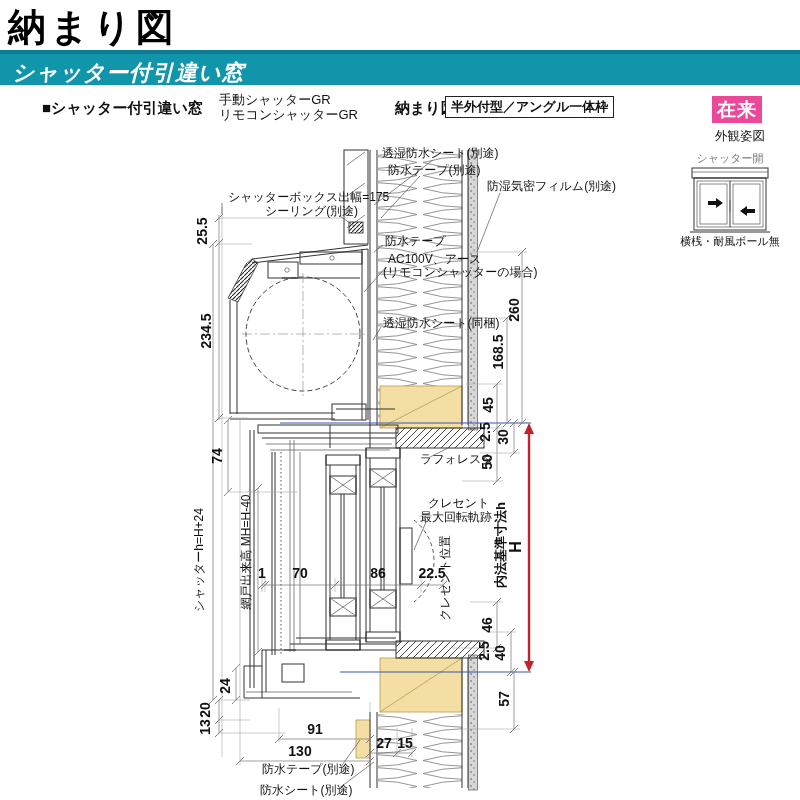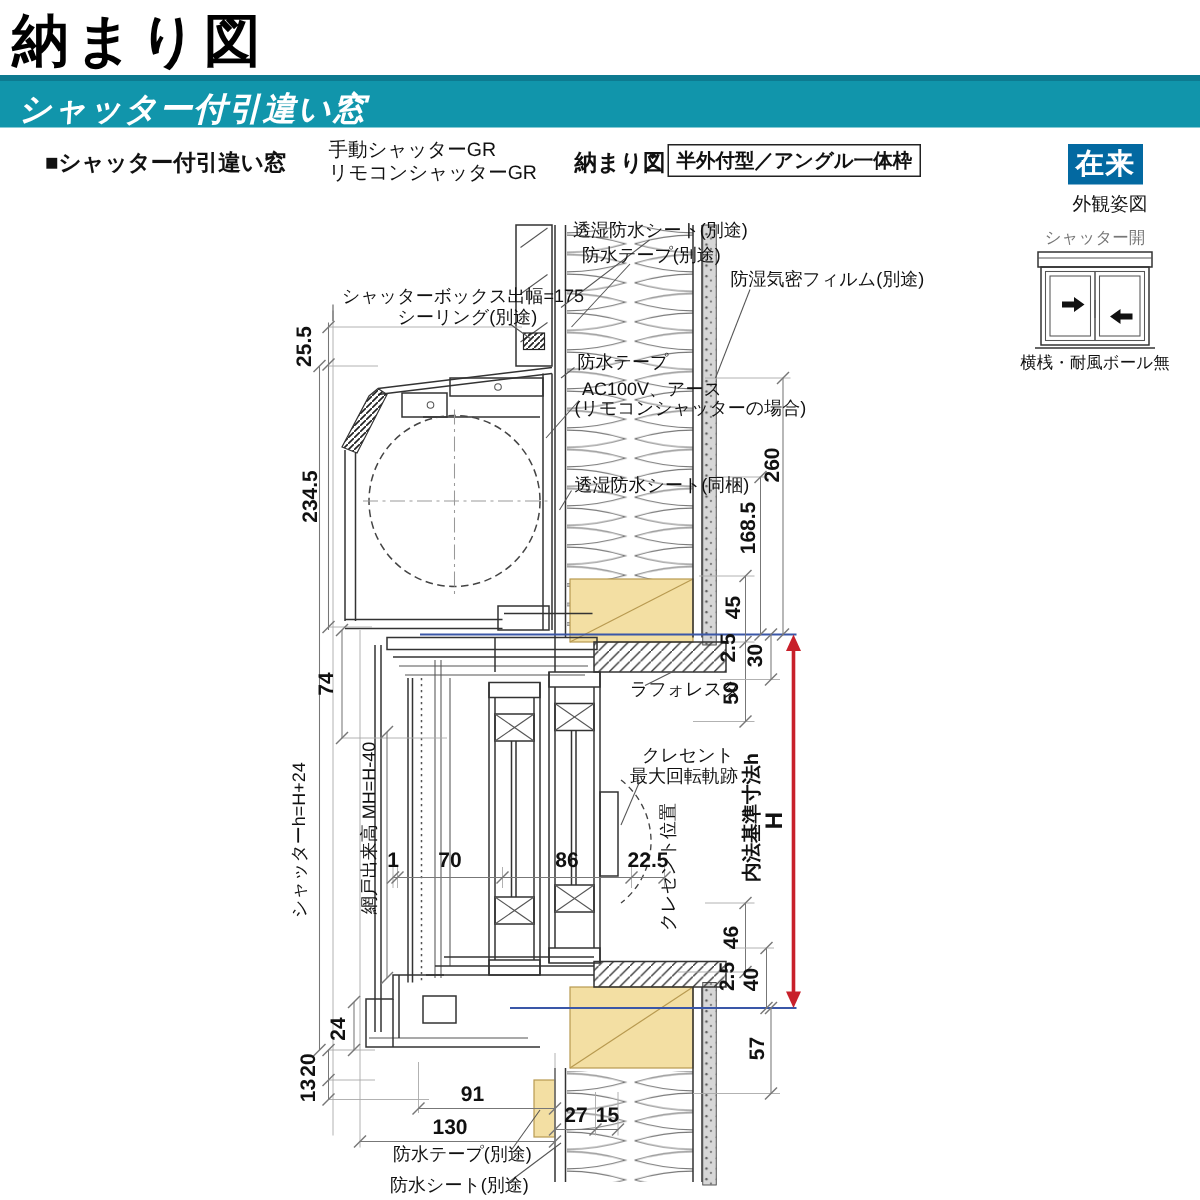--- a/index.html
+++ b/index.html
@@ -4,24 +4,24 @@
 <style>
   html,body{margin:0;padding:0;background:#fff;}
   #page{position:relative;width:800px;height:800px;background:#fff;overflow:hidden;
         font-family:"Liberation Sans","DejaVu Sans",sans-serif;color:#111;}
   .abs{position:absolute;}
   #page-title{left:8px;top:2px;font-size:38px;font-weight:900;letter-spacing:4px;color:#000;}
   #banner{left:0;top:50px;width:800px;height:35px;background:#1195ab;border-top:4px solid #0d7a90;
           box-sizing:border-box;}
   #banner span{display:block;padding:4px 0 0 12px;font-size:22px;font-weight:bold;font-style:italic;
           color:#fff;letter-spacing:1px;}
-  .hdr-bold{font-size:15px;font-weight:bold;}
+  .hdr-bold{font-size:15px;font-weight:bold;margin-left:12px;}
   .hdr-sm{font-size:13px;line-height:15px;}
   #window-type-box{border:1.5px solid #222;padding:1px 5px;font-size:13px;font-weight:bold;background:#fff;}
-  #method-badge{left:712px;top:96px;width:50px;height:27px;background:#0369a1;color:#fff;
+  #method-badge{left:712px;top:96px;width:50px;height:27px;background:#ec4899;color:#fff;
           font-size:19px;font-weight:bold;text-align:center;line-height:27px;letter-spacing:1px;}
   #appearance-caption{left:709px;top:128px;width:56px;text-align:right;font-size:12.5px;}
   svg text{fill:#111;font-family:"Liberation Sans","DejaVu Sans",sans-serif;font-size:12px;}
   svg .dimtxt{font-size:14px;font-weight:600;}
   svg .struct{stroke:#333;stroke-width:1;fill:none;}
   svg .thin{stroke:#555;stroke-width:.7;fill:none;}
   svg .dim{stroke:#777;stroke-width:.7;fill:none;}
   svg .ext{stroke:#a9a9a9;stroke-width:.6;fill:none;}
   svg .lead{stroke:#555;stroke-width:.7;fill:none;}
   svg .cap{font-size:11px;fill:#777;}

